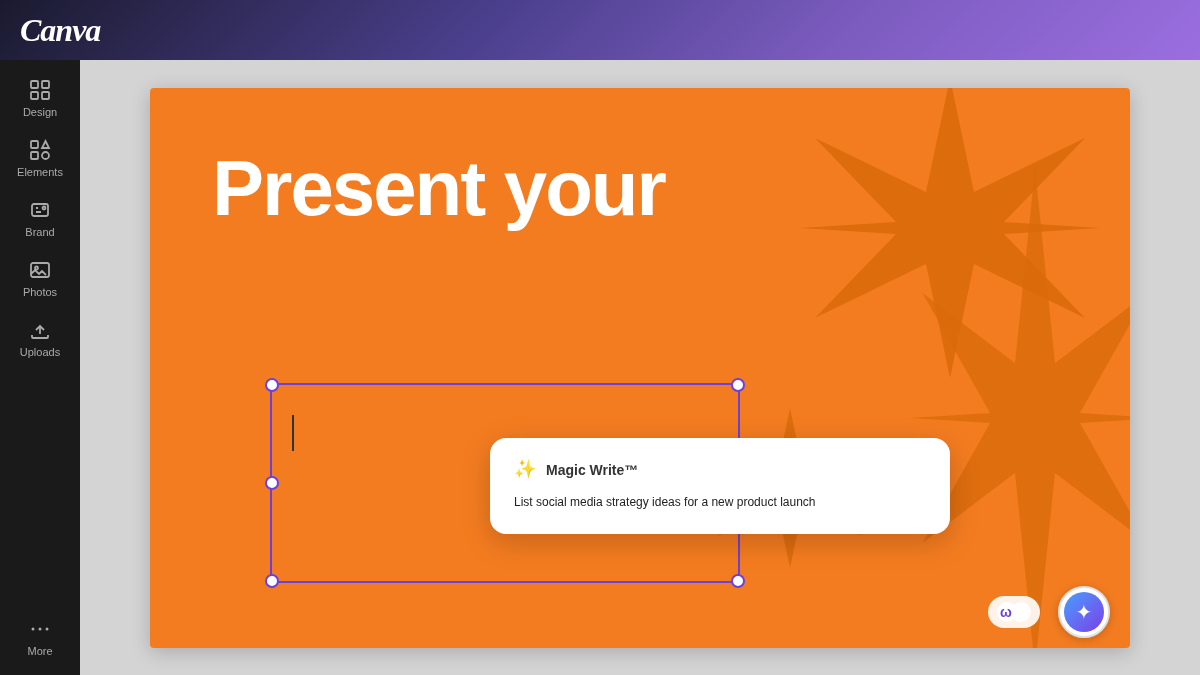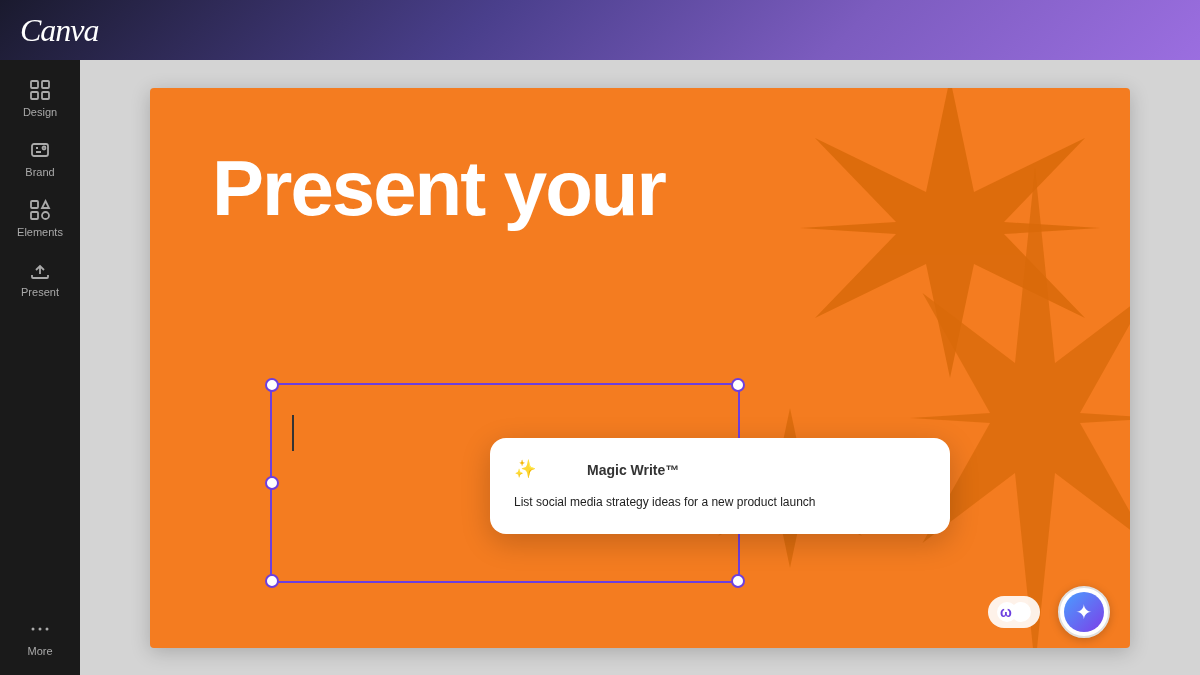--- a/index.html
+++ b/index.html
@@ -17,21 +17,21 @@
     .top-bar {
       height: 60px;
       background: linear-gradient(135deg, #1a1a2e 0%, #4a3f8c 40%, #7c5cbf 70%, #9b6ee0 100%);
       display: flex;
       align-items: center;
       padding: 0 20px;
       flex-shrink: 0;
     }
     .canva-logo {
       font-size: 32px;
-      font-weight: 400;
+      font-weight: 700;
       color: white;
       font-style: italic;
       font-family: Georgia, serif;
       letter-spacing: -1px;
     }
 
     
     .main-area {
       display: flex;
       flex: 1;
@@ -160,21 +160,20 @@
     }
     .magic-write-icon {
       width: 24px;
       height: 24px;
       font-size: 18px;
     }
     .magic-write-title {
       font-size: 14px;
       font-weight: 600;
       color: #333;
-      margin-left: 41px;
     }
     .magic-write-prompt {
       font-size: 12px;
       font-weight: 400;
       color: #222;
       line-height: 1.4;
     }
 
     
     .watermark {
@@ -243,44 +242,52 @@
         <rect x="3" y="3" width="7" height="7" rx="1"></rect>
         <rect x="14" y="3" width="7" height="7" rx="1"></rect>
         <rect x="3" y="14" width="7" height="7" rx="1"></rect>
         <rect x="14" y="14" width="7" height="7" rx="1"></rect>
       </svg>
       <span class="sidebar-item-label">Design</span>
     </div>
 
     <div class="sidebar-item">
       <svg viewBox="0 0 24 24" fill="none" stroke="currentColor" stroke-width="1.8">
-        <rect x="4" y="6" width="16" height="12" rx="2"></rect>
-        <path d="M8 10h2M8 14h5"></path>
-        <circle cx="16" cy="10" r="1.5"></circle>
-      </svg>
-      <span class="sidebar-item-label">Brand</span>
-    </div>
-
-    <div class="sidebar-item">
-      <svg viewBox="0 0 24 24" fill="none" stroke="currentColor" stroke-width="1.8">
         <rect x="3" y="3" width="7" height="7" rx="1"></rect>
         <polygon points="17.5,3 21,10 14,10"></polygon>
         <circle cx="17.5" cy="17.5" r="3.5"></circle>
         <rect x="3" y="14" width="7" height="7" rx="1"></rect>
       </svg>
       <span class="sidebar-item-label">Elements</span>
     </div>
 
+    <div class="sidebar-item">
+      <svg viewBox="0 0 24 24" fill="none" stroke="currentColor" stroke-width="1.8">
+        <rect x="4" y="6" width="16" height="12" rx="2"></rect>
+        <path d="M8 10h2M8 14h5"></path>
+        <circle cx="16" cy="10" r="1.5"></circle>
+      </svg>
+      <span class="sidebar-item-label">Brand</span>
+    </div>
+
+    <div class="sidebar-item">
+      <svg viewBox="0 0 24 24" fill="none" stroke="currentColor" stroke-width="1.8">
+        <rect x="3" y="5" width="18" height="14" rx="2"></rect>
+        <circle cx="8.5" cy="10" r="1.5"></circle>
+        <path d="M3 16l4-4 4 4 3-3 4 4"></path>
+      </svg>
+      <span class="sidebar-item-label">Photos</span>
+    </div>
 
     <div class="sidebar-item">
       <svg viewBox="0 0 24 24" fill="none" stroke="currentColor" stroke-width="1.8">
         <path d="M12 16V8m-4 4l4-4 4 4"></path>
         <path d="M4 17v2a1 1 0 001 1h14a1 1 0 001-1v-2"></path>
       </svg>
-      <span class="sidebar-item-label">Present</span>
+      <span class="sidebar-item-label">Uploads</span>
     </div>
 
     <div class="sidebar-item" style="margin-top: auto; align-items: center;">
       <svg viewBox="0 0 24 24" fill="currentColor">
         <circle cx="5" cy="12" r="1.5"></circle>
         <circle cx="12" cy="12" r="1.5"></circle>
         <circle cx="19" cy="12" r="1.5"></circle>
       </svg>
       <span class="sidebar-item-label">More</span>
     </div>

